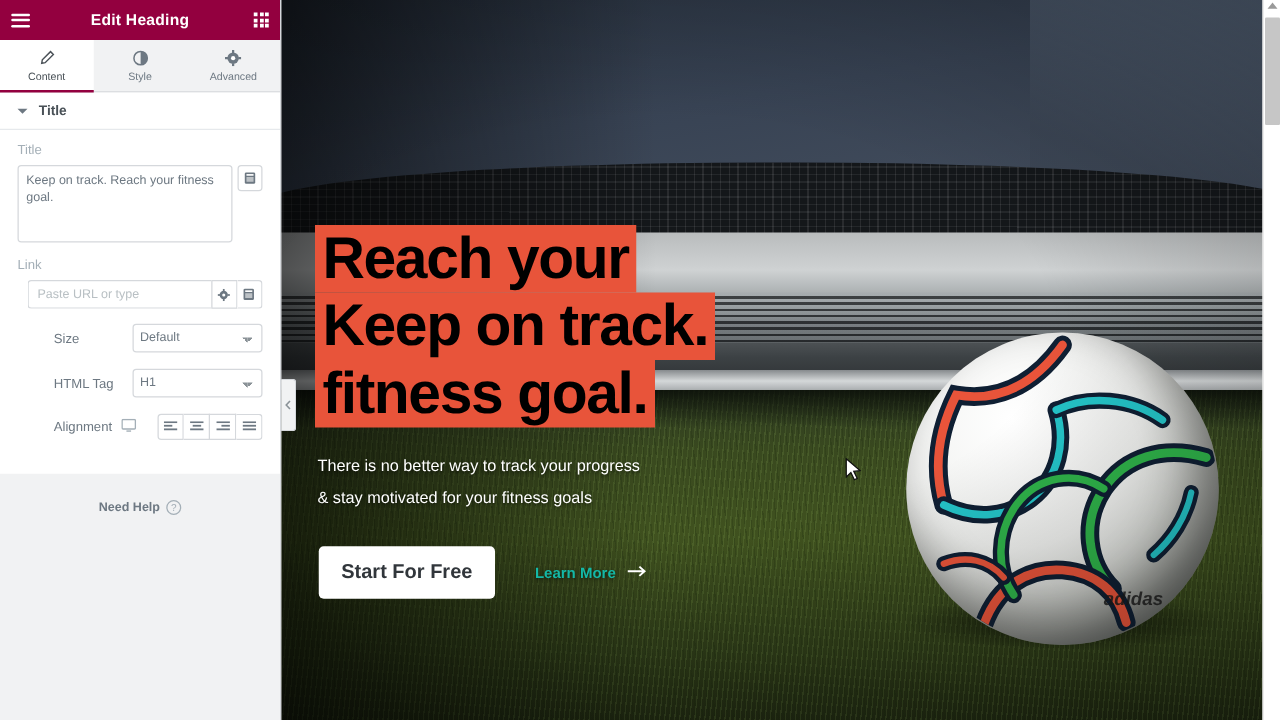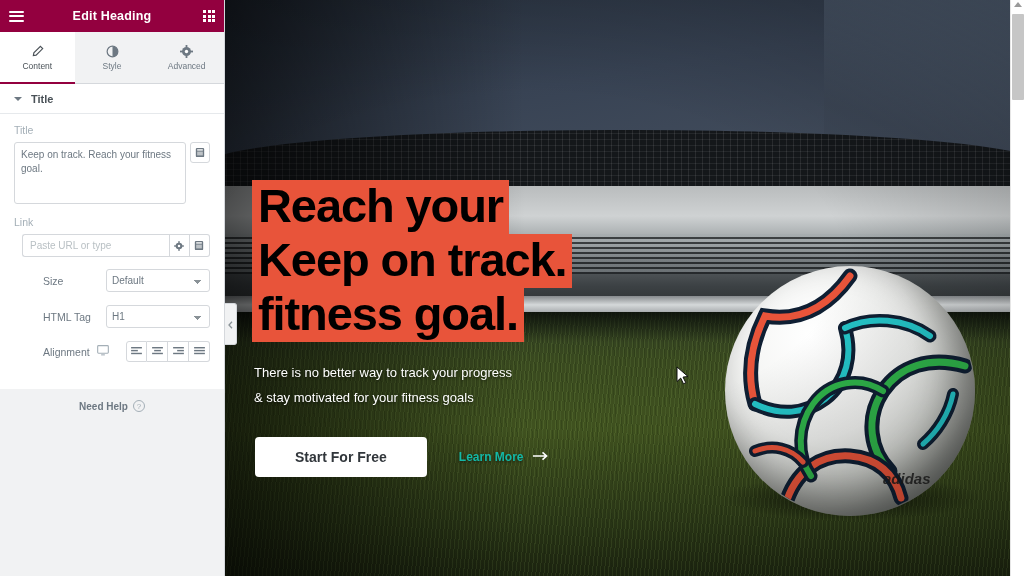--- a/index.html
+++ b/index.html
@@ -27,21 +27,21 @@
   .hamburger { width:15px; height:11px; position:relative; z-index:2; cursor:pointer; }
   .hamburger i { position:absolute; left:0; width:15px; height:2px; background:#fff; border-radius:1px; }
   .hamburger i:nth-child(1){ top:0; }
   .hamburger i:nth-child(2){ top:4.5px; }
   .hamburger i:nth-child(3){ top:9px; }
   .grid-icon { display:grid; grid-template-columns:repeat(3,3px); grid-template-rows:repeat(3,3px);
     gap:1.5px; z-index:2; cursor:pointer; }
   .grid-icon span { background:#fff; width:3px; height:3px; }
 
   
-  .tabs { display:flex; height:52px; background:#f1f2f3; border-bottom:1px solid #d5d8dc; }
+  .tabs { display:flex; height:42px; background:#f1f2f3; border-bottom:1px solid #d5d8dc; }
   .tab {
     flex:1; display:flex; flex-direction:column; align-items:center; justify-content:center;
     gap:3px; cursor:pointer; position:relative; color:#6d7882; font-size:8.5px;
   }
   .tab.active { background:#fff; color:#495157; }
   .tab.active:after {
     content:""; position:absolute; left:0; right:0; bottom:-1px; height:2.5px; background:#93003f;
   }
   .tab svg { display:block; }
 
@@ -161,22 +161,22 @@
   .hero-content{position:absolute;left:0;top:0;right:0;bottom:0;}
   h1.hl { position:absolute; left:27px; top:180px; margin:0;
     font-size:47px; line-height:50px; font-weight:bold; color:#000;
     letter-spacing:-1.1px; }
   .hl-lines{display:flex;flex-direction:column;align-items:flex-start;gap:0;}
   .hl-line{background:#e8543a;padding:1px 6px 3px 6px;}
   .sub { position:absolute; left:29px; top:360px; color:#fff; font-size:13px;
     line-height:25px; font-weight:normal; text-shadow:0 1px 3px rgba(0,0,0,.6); }
   .cta-row { position:absolute; left:30px; top:437px; display:flex; align-items:center; gap:32px; }
   .btn-primary {
-    background:#fff; color:#31363b; font-size:14px; font-weight:bold;
-    padding:12px 40px; border-radius:4px; border:none; cursor:pointer;
+    background:#fff; color:#31363b; font-size:16px; font-weight:bold;
+    padding:12px 18px; border-radius:4px; border:none; cursor:pointer;
     font-family:"Liberation Sans",sans-serif;
   }
   .btn-link { color:#14b8a6; font-size:12px; font-weight:bold; display:flex; align-items:center;
     gap:9px; cursor:pointer; text-shadow:0 1px 3px rgba(0,0,0,.6);text-align:right; }
 
   
   .sbar{position:absolute;right:0;top:0;width:14px;height:576px;background:#fff;z-index:30;
     border-left:1px solid #e6e6e6;}
   .sbar .up{position:absolute;top:2px;left:3px;width:0;height:0;
     border-left:4px solid transparent;border-right:4px solid transparent;border-bottom:5px solid #9a9a9a;}

